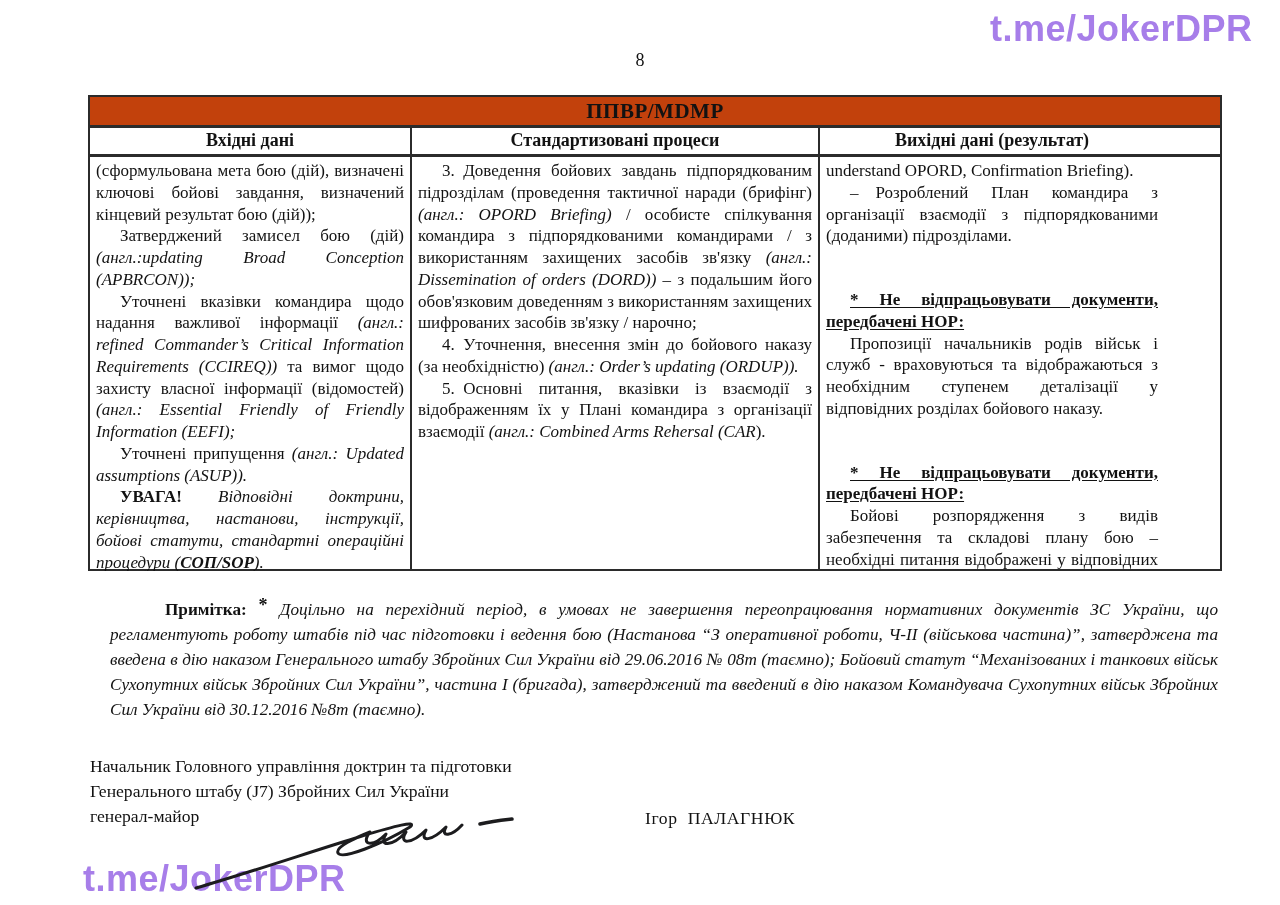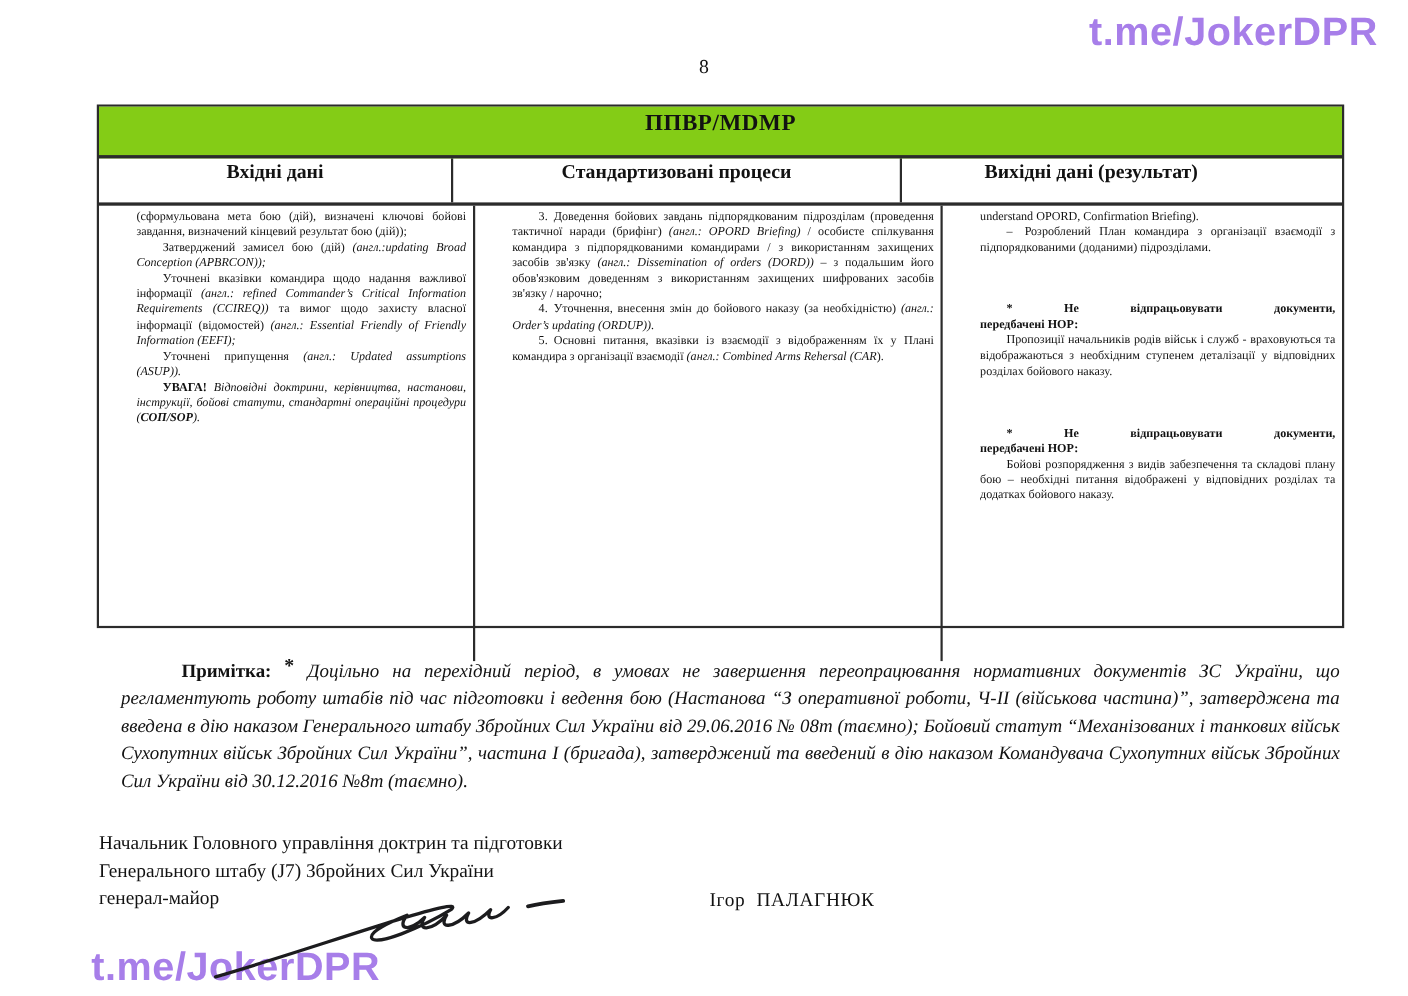--- a/index.html
+++ b/index.html
@@ -24,47 +24,46 @@
     position:absolute; top:50px; left:0; right:0;
     text-align:center; font-size:18px;
   }
   
   .doc-table {
     position:absolute; left:88px; top:95px; width:1134px; height:476px;
     border:2px solid #2b2b2b;
     background:#fff;
   }
   .t-title {
-    height:47px; background:#84cc16;
+    height:31px; background:#c2410c;
     border-bottom:3px solid #2b2b2b;
     text-align:center; font-weight:bold; font-size:21px;
     line-height:29px; letter-spacing:0.5px;
   }
   .t-head { display:flex; border-bottom:3px solid #2b2b2b; }
   .t-head .th {
     font-weight:bold; font-size:18px; text-align:center;
-    padding:2px 4px 17px 4px;
+    padding:2px 4px 3px 4px;
   }
   .t-body { display:flex; height:414px; }
   .c1 { width:322px; border-right:2px solid #2b2b2b; }
   .c2 { width:408px; border-right:2px solid #2b2b2b; }
   .c3 { width:344px; }
   .t-body .td {
     padding:3px 6px 0 6px;
-    font-size:11px; line-height:1.28;
+    font-size:17px; line-height:1.28;
     text-align:justify;
     overflow:hidden;
-    margin-left:28px;
   }
   .para { text-align:justify; }
   .para.ind { text-indent:24px; }
   .para.sb { margin-top:42px; }
   .bd { font-weight:bold; }
   .it { font-style:italic; }
-  .un { text-underline-offset:2px; }
+  .un { text-decoration:underline; text-underline-offset:2px; }
   .blk { display:block; }
   .jl { text-align:justify; text-align-last:justify; text-indent:24px; }
   .sup { vertical-align:4px; font-size:1.05em; }
   
   .note {
     position:absolute; left:90px; top:593px; width:1108px;
     font-size:17.2px; line-height:25px;margin-left:20px;
   }
   .note .para { text-indent:55px; }
   

